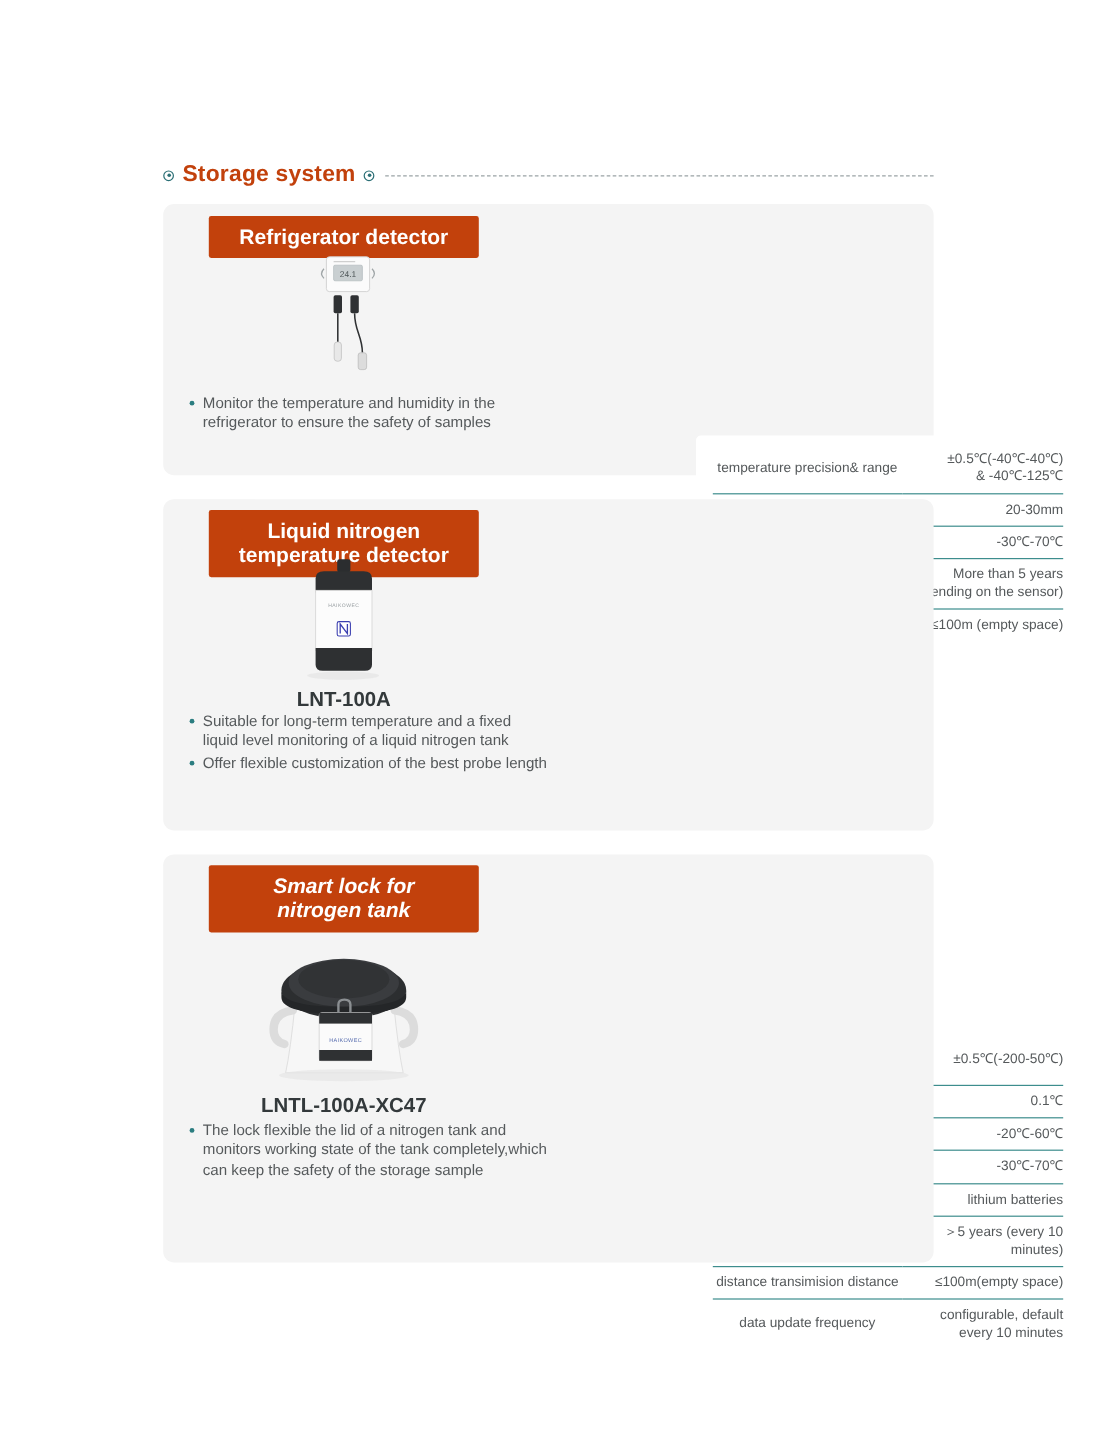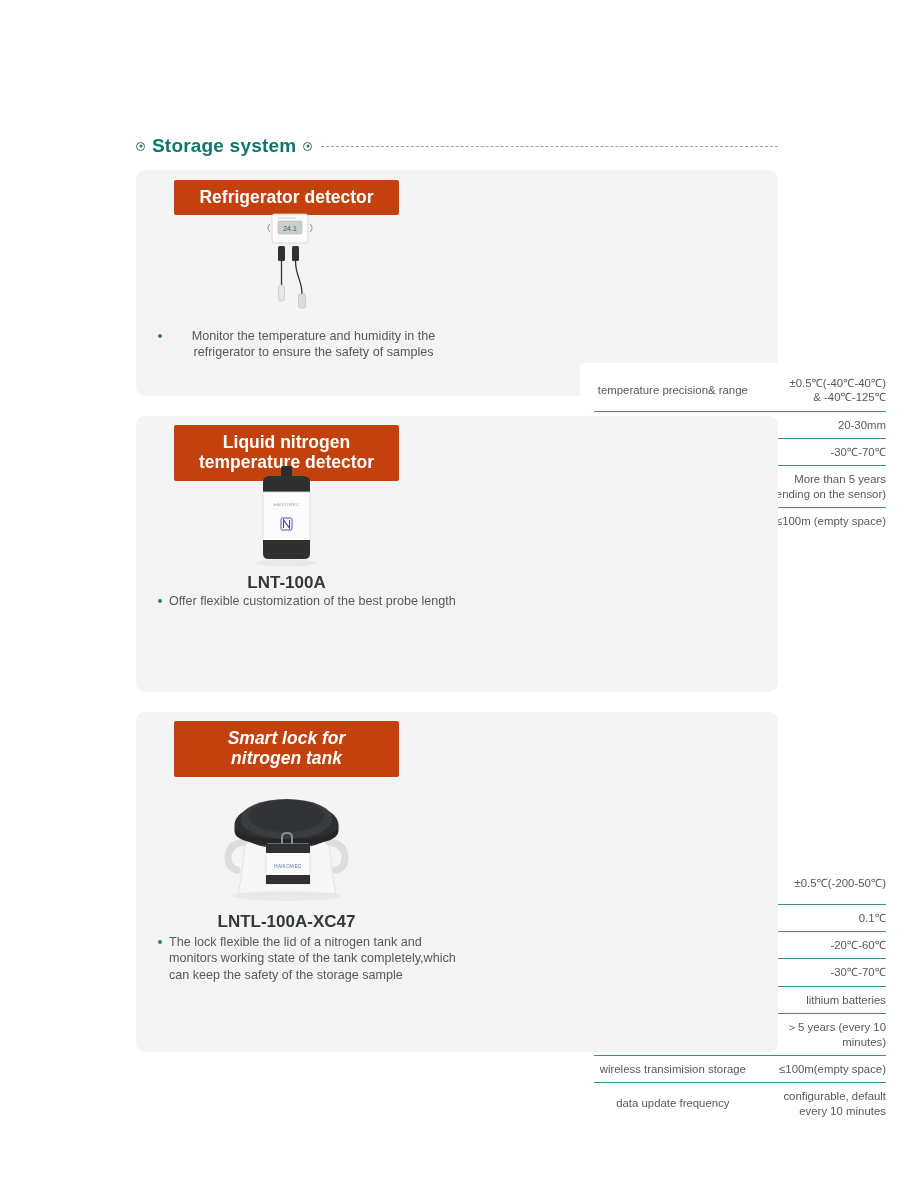--- a/index.html
+++ b/index.html
@@ -20,21 +20,21 @@
   .dot-marker {
     width: 9px; height: 9px; border-radius: 50%;
     border: 1.6px solid #2b6f75; position: relative; flex: 0 0 auto;
   }
   .dot-marker::after {
     content: ""; position: absolute; left: 50%; top: 50%;
     transform: translate(-50%,-50%);
     width: 3px; height: 3px; border-radius: 50%; background: #2b6f75;
   }
   .section-title {
-    font-size: 19px; font-weight: 700; color: #0f766e;
+    font-size: 19px; font-weight: 700; color: #c2410c;
     letter-spacing: .2px; white-space: nowrap;
   }
   .dash-line {
     flex: 1 1 auto; height: 0;
     border-top: 1.4px dashed #9aa3a5;
     margin-left: 2px;
   }
 
   
   .card {
@@ -64,21 +64,21 @@
   .device { position: absolute; left: 38px; width: 225px; }
   .model {
     position: absolute; left: 38px; width: 225px;
     text-align: center; font-size: 17px; font-weight: 700; color: #33393b;
   }
   #card-1 .model { top: 311px; }
   #card-2 .model { top: 157px; }
   #card-3 .model { top: 200px; }
 
   .bullets { position: absolute; left: 22px; width: 300px; }
-  #card-1 .bullets { top: 158px; text-align: center; }
+  #card-1 .bullets { top: 158px; }
   #card-2 .bullets { top: 177px; }
   #card-3 .bullets { top: 222px; }
   .bullet {
     display: flex; gap: 7px; font-size: 12.6px; line-height: 1.30;
     color: #55595b; margin-bottom: 2px;
   }
   .bullet .bdot {
     flex: 0 0 auto; width: 4px; height: 4px; border-radius: 50%;
     background: #2b7d80; margin-top: 6px;
   }
@@ -201,20 +201,24 @@
 
           <path d="M89 80 h47 v14 q0 5 -6 5 h-35 q-6 0 -6 -5 z" fill="#2e3032"></path>
 
           <ellipse cx="112" cy="103" rx="30" ry="3.5" fill="#e3e3e3" opacity="0.65"></ellipse>
         </svg>
       </div>
       <div class="model">LNT-100A</div>
       <div class="bullets">
         <div class="bullet">
           <span class="bdot"></span>
+          <span>Suitable for long-term temperature and a fixed liquid level monitoring of a liquid nitrogen tank</span>
+        </div>
+        <div class="bullet">
+          <span class="bdot"></span>
           <span>Offer flexible customization of the best probe length</span>
         </div>
       </div>
     </div>
     <div class="spec-panel" id="table-2">
       <table class="spec-table">
         <tbody>
           <tr>
             <td class="k" style="white-space:pre-line;">temperature
 precision (range)</td>
@@ -234,21 +238,21 @@
           </tr>
           <tr>
             <td class="k">power supply</td>
             <td class="v">lithium batteries</td>
           </tr>
           <tr>
             <td class="k">battery life</td>
             <td class="v">＞5 years (every 10 minutes)</td>
           </tr>
           <tr>
-            <td class="k">wireless transimision storage</td>
+            <td class="k">distance transimision distance</td>
             <td class="v">≤100m(empty space)</td>
           </tr>
           <tr>
             <td class="k">data update frequency</td>
             <td class="v">configurable, default
 every 10 minutes</td>
           </tr>
         </tbody>
       </table>
     </div>

